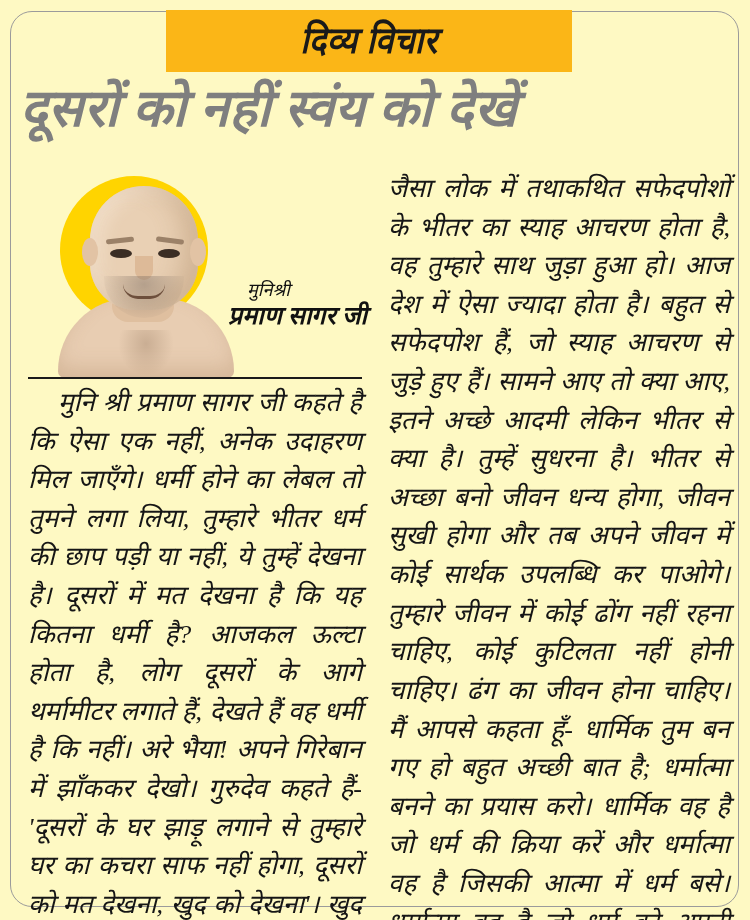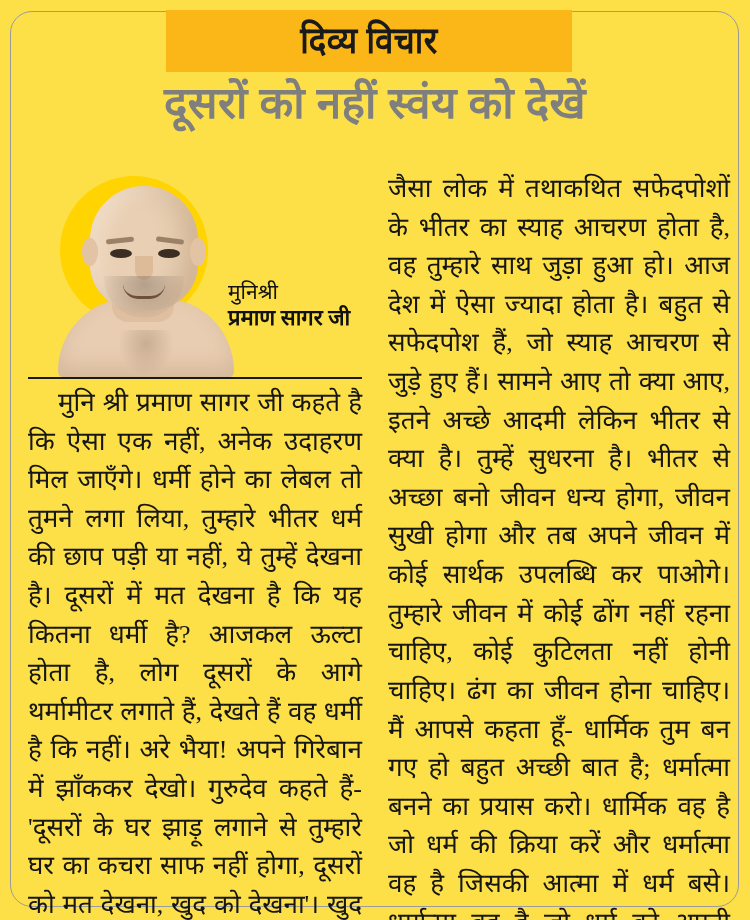--- a/index.html
+++ b/index.html
@@ -14,21 +14,22 @@
     overflow: hidden;
     position: relative;
   }
 
   #page {
     position: absolute;
     left: 0;
     top: 0;
     width: 750px;
     height: 920px;
-    background: #fde047;
+    background: #fef9c3;
+    font-style: italic;
   }
 
   
   #card-border {
     position: absolute;
     left: 10px;
     top: 11px;
     width: 729px;
     height: 896px;
     border: 1.4px solid #9b9b9b;
@@ -59,24 +60,24 @@
     line-height: 1;
     transform: scaleY(1.12);
   }
 
   
   #headline {
     position: absolute;
     left: 20px;
     top: 76px;
     width: 710px;
-    text-align: center;
+    text-align: left;
     font-family: "Liberation Serif", "DejaVu Serif", serif;
     font-weight: bold;
-    font-size: 44px;
+    font-size: 52px;
     color: #7f7f7f;
     line-height: 1.25;
     letter-spacing: 0.5px;
     z-index: 2;
   }
 
   
   #col-left {
     position: absolute;
     left: 28px;
@@ -235,25 +236,26 @@
     position: absolute;
     left: 200px;
     top: 114px;
     width: 150px;
     text-align: left;
     font-family: "Liberation Serif", "DejaVu Serif", serif;
     color: #111;
     z-index: 4;
   }
   #caption .cap-pre {
-    font-size: 21px;
+    font-size: 18px;
     line-height: 1.18;
+    margin-left: 19px;
   }
   #caption .cap-name {
-    font-size: 22px;
+    font-size: 25px;
     font-weight: bold;
     line-height: 1.20;
     white-space: nowrap;
   }
   #caption .cap-post {
     font-size: 17px;
     line-height: 1.18;
   }
 
   #left-divider {

